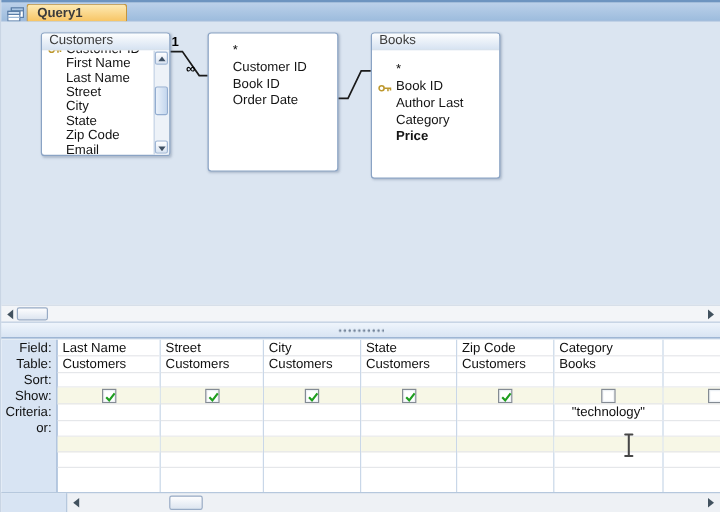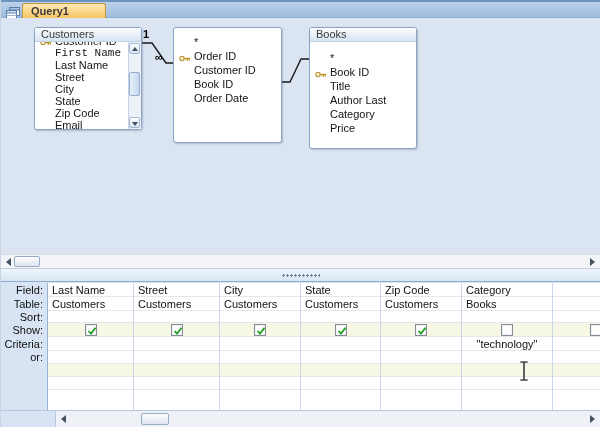--- a/index.html
+++ b/index.html
@@ -114,21 +114,21 @@
     </svg>
     <div id="tables">
         <div class="table-window" style="left: 33px; top: 9px; width: 108px; height: 103px;">
           <div class="tw-header">Customers</div>
           <div class="tw-body" style="height: 87px; padding-right: 13px;">
             <div class="tw-rows" style="margin-top: -7px; padding-top: 0px;">
               <div class="tw-row" style="height: 12px; line-height: 12px;"><span class="tw-key"><svg width="12" height="9" viewBox="0 0 12 9">
                     <circle cx="3" cy="4.5" r="2.1" fill="none" stroke="#bd982e" stroke-width="1.3"></circle>
                     <path d="M5.2 4.5 H11 M8.3 4.5 V7 M10.4 4.5 V6.4" stroke="#bd982e" stroke-width="1.3" fill="none"></path>
                   </svg></span><span>Customer ID</span></div>
-              <div class="tw-row" style="height: 12px; line-height: 12px; font-family: Liberation Mono, monospace;"><span>First Name</span></div>
+              <div class="tw-row" style="height: 12px; line-height: 12px;"><span>First Name</span></div>
               <div class="tw-row" style="height: 12px; line-height: 12px;"><span>Last Name</span></div>
               <div class="tw-row" style="height: 12px; line-height: 12px;"><span>Street</span></div>
               <div class="tw-row" style="height: 12px; line-height: 12px;"><span>City</span></div>
               <div class="tw-row" style="height: 12px; line-height: 12px;"><span>State</span></div>
               <div class="tw-row" style="height: 12px; line-height: 12px;"><span>Zip Code</span></div>
               <div class="tw-row" style="height: 12px; line-height: 12px;"><span>Email</span></div>
             </div>
             <div class="tw-scroll">
               <div class="tw-sb-btn" style="top: 1px;">
                 <div class="tri-up"></div>
@@ -137,43 +137,38 @@
               <div class="tw-sb-btn" style="bottom: 1px;">
                 <div class="tri-down"></div>
               </div>
             </div>
           </div>
         </div>
         <div class="table-window" style="left: 172px; top: 9px; width: 109px; height: 116px;">
           <div class="tw-body" style="height: 100px;">
             <div class="tw-rows" style="margin-top: 0px; padding-top: 7px;">
               <div class="tw-row" style="height: 14px; line-height: 14px;"><span>*</span></div>
-              <div class="tw-row" style="height: 14px; line-height: 14px;"><span class="tw-key"><svg width="12" height="9" viewBox="0 0 12 9">
-                    <circle cx="3" cy="4.5" r="2.1" fill="none" stroke="#bd982e" stroke-width="1.3"></circle>
-                    <path d="M5.2 4.5 H11 M8.3 4.5 V7 M10.4 4.5 V6.4" stroke="#bd982e" stroke-width="1.3" fill="none"></path>
-                  </svg></span><span>Order ID</span></div>
               <div class="tw-row" style="height: 14px; line-height: 14px;"><span>Customer ID</span></div>
               <div class="tw-row" style="height: 14px; line-height: 14px;"><span>Book ID</span></div>
               <div class="tw-row" style="height: 14px; line-height: 14px;"><span>Order Date</span></div>
             </div>
           </div>
         </div>
         <div class="table-window" style="left: 308px; top: 9px; width: 108px; height: 122px;">
           <div class="tw-header">Books</div>
           <div class="tw-body" style="height: 106px;">
             <div class="tw-rows" style="margin-top: 0px; padding-top: 9px;">
               <div class="tw-row" style="height: 14px; line-height: 14px;"><span>*</span></div>
               <div class="tw-row" style="height: 14px; line-height: 14px;"><span class="tw-key"><svg width="12" height="9" viewBox="0 0 12 9">
                     <circle cx="3" cy="4.5" r="2.1" fill="none" stroke="#bd982e" stroke-width="1.3"></circle>
                     <path d="M5.2 4.5 H11 M8.3 4.5 V7 M10.4 4.5 V6.4" stroke="#bd982e" stroke-width="1.3" fill="none"></path>
                   </svg></span><span>Book ID</span></div>
-              <div class="tw-row" style="height: 14px; line-height: 14px;"><span>Title</span></div>
               <div class="tw-row" style="height: 14px; line-height: 14px;"><span>Author Last</span></div>
               <div class="tw-row" style="height: 14px; line-height: 14px;"><span>Category</span></div>
-              <div class="tw-row" style="height: 14px; line-height: 14px;"><span>Price</span></div>
+              <div class="tw-row" style="height: 14px; line-height: 14px; font-weight: bold;"><span>Price</span></div>
             </div>
           </div>
         </div>
       </div>
   </div>
 
   <div class="pane-hscroll">
     <div class="hs-arrow left" style="left:5px"></div>
     <div class="hs-thumb" style="left:13px;width:26px"></div>
     <div class="hs-arrow right" style="right:5px"></div>

